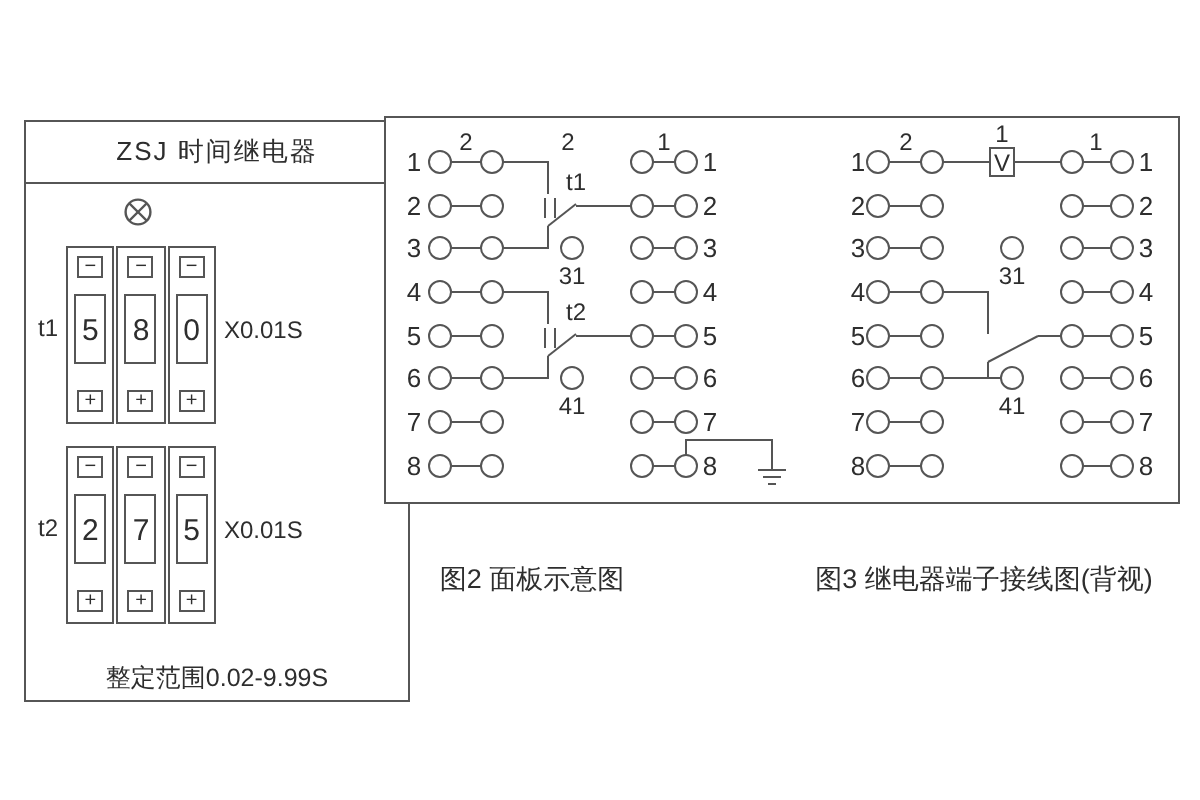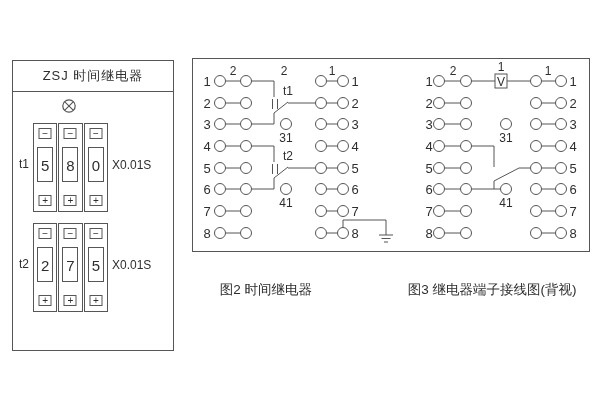--- a/index.html
+++ b/index.html
@@ -1,20 +1,20 @@
 <!DOCTYPE html>
 <html><head>
 <meta charset="utf-8">
 <style>
   html,body{margin:0;padding:0;background:#fff;}
   body{width:600px;height:400px;position:relative;overflow:hidden;
        font-family:"Liberation Sans","DejaVu Sans",sans-serif;color:#2e2e2e;}
   .abs{position:absolute;}
   
-  .panel{left:12px;top:60px;width:160px;height:289px;border:1px solid #565656;background:#fff;}
+  .panel{left:12px;top:60px;width:160px;height:289px;border:1px solid #565656;background:#fff;padding-left:31px;}
   .panel-title{position:absolute;left:0;top:0;width:100%;height:30px;line-height:30px;
                border-bottom:1px solid #565656;text-align:center;font-size:13px;letter-spacing:1px;}
   .lamp{position:absolute;left:48px;top:37px;width:16px;height:16px;}
   .digit-group{position:absolute;left:20px;width:75px;height:89px;display:flex;gap:1px;}
   .g1{top:62px;} .g2{top:162px;}
   .dcol{position:relative;width:24px;height:87px;border:1px solid #565656;background:#fff;box-sizing:content-box;}
   .dbtn{position:absolute;left:50%;transform:translateX(-50%);width:13px;height:11px;
         border:1px solid #565656;font-size:10px;line-height:10px;text-align:center;box-sizing:border-box;}
   .minus{top:4px;} .plus{top:71px;}
   .dwin{position:absolute;left:50%;transform:translateX(-50%);top:23px;width:16px;height:35px;
@@ -75,20 +75,21 @@
     </div>
     <div class="dcol">
       <div class="dbtn minus">−</div>
       <div class="dwin">5</div>
       <div class="dbtn plus">+</div>
     </div>
   </div>
   <div class="side-lbl t-lbl2">t2</div>
   <div class="side-lbl x-lbl2">X0.01S</div>
 
+  <div class="range">整定范围0.02-9.99S</div>
 </div>
 
 <div class="abs bigbox">
 <svg width="396" height="192" viewBox="0 0 396 192" font-family="Liberation Sans, DejaVu Sans, sans-serif" font-size="13">
   <g stroke="#555" stroke-width="1" fill="none">
 
     <g>
       <path d="M32.5 22 H47.5 M32.5 44 H47.5 M32.5 65 H47.5 M32.5 87 H47.5 M32.5 109 H47.5 M32.5 130 H47.5 M32.5 152 H47.5 M32.5 174 H47.5"></path>
       <g fill="#fff">
         <circle cx="27" cy="22" r="5.5"></circle>
@@ -268,14 +269,14 @@
     <text x="260" y="16" font-size="12">2</text>
     <text x="308" y="12" font-size="12">1</text>
     <text x="308" y="26.5" font-size="12">V</text>
     <text x="355" y="16" font-size="12">1</text>
     <text x="313" y="83" font-size="12">31</text>
     <text x="313" y="148" font-size="12">41</text>
   </g>
 </svg>
 </div>
 
-<div class="abs cap cap2">图2 时间继电器</div>
+<div class="abs cap cap2">图2 面板示意图</div>
 <div class="abs cap cap3">图3 继电器端子接线图(背视)</div>
 
 </body></html>

